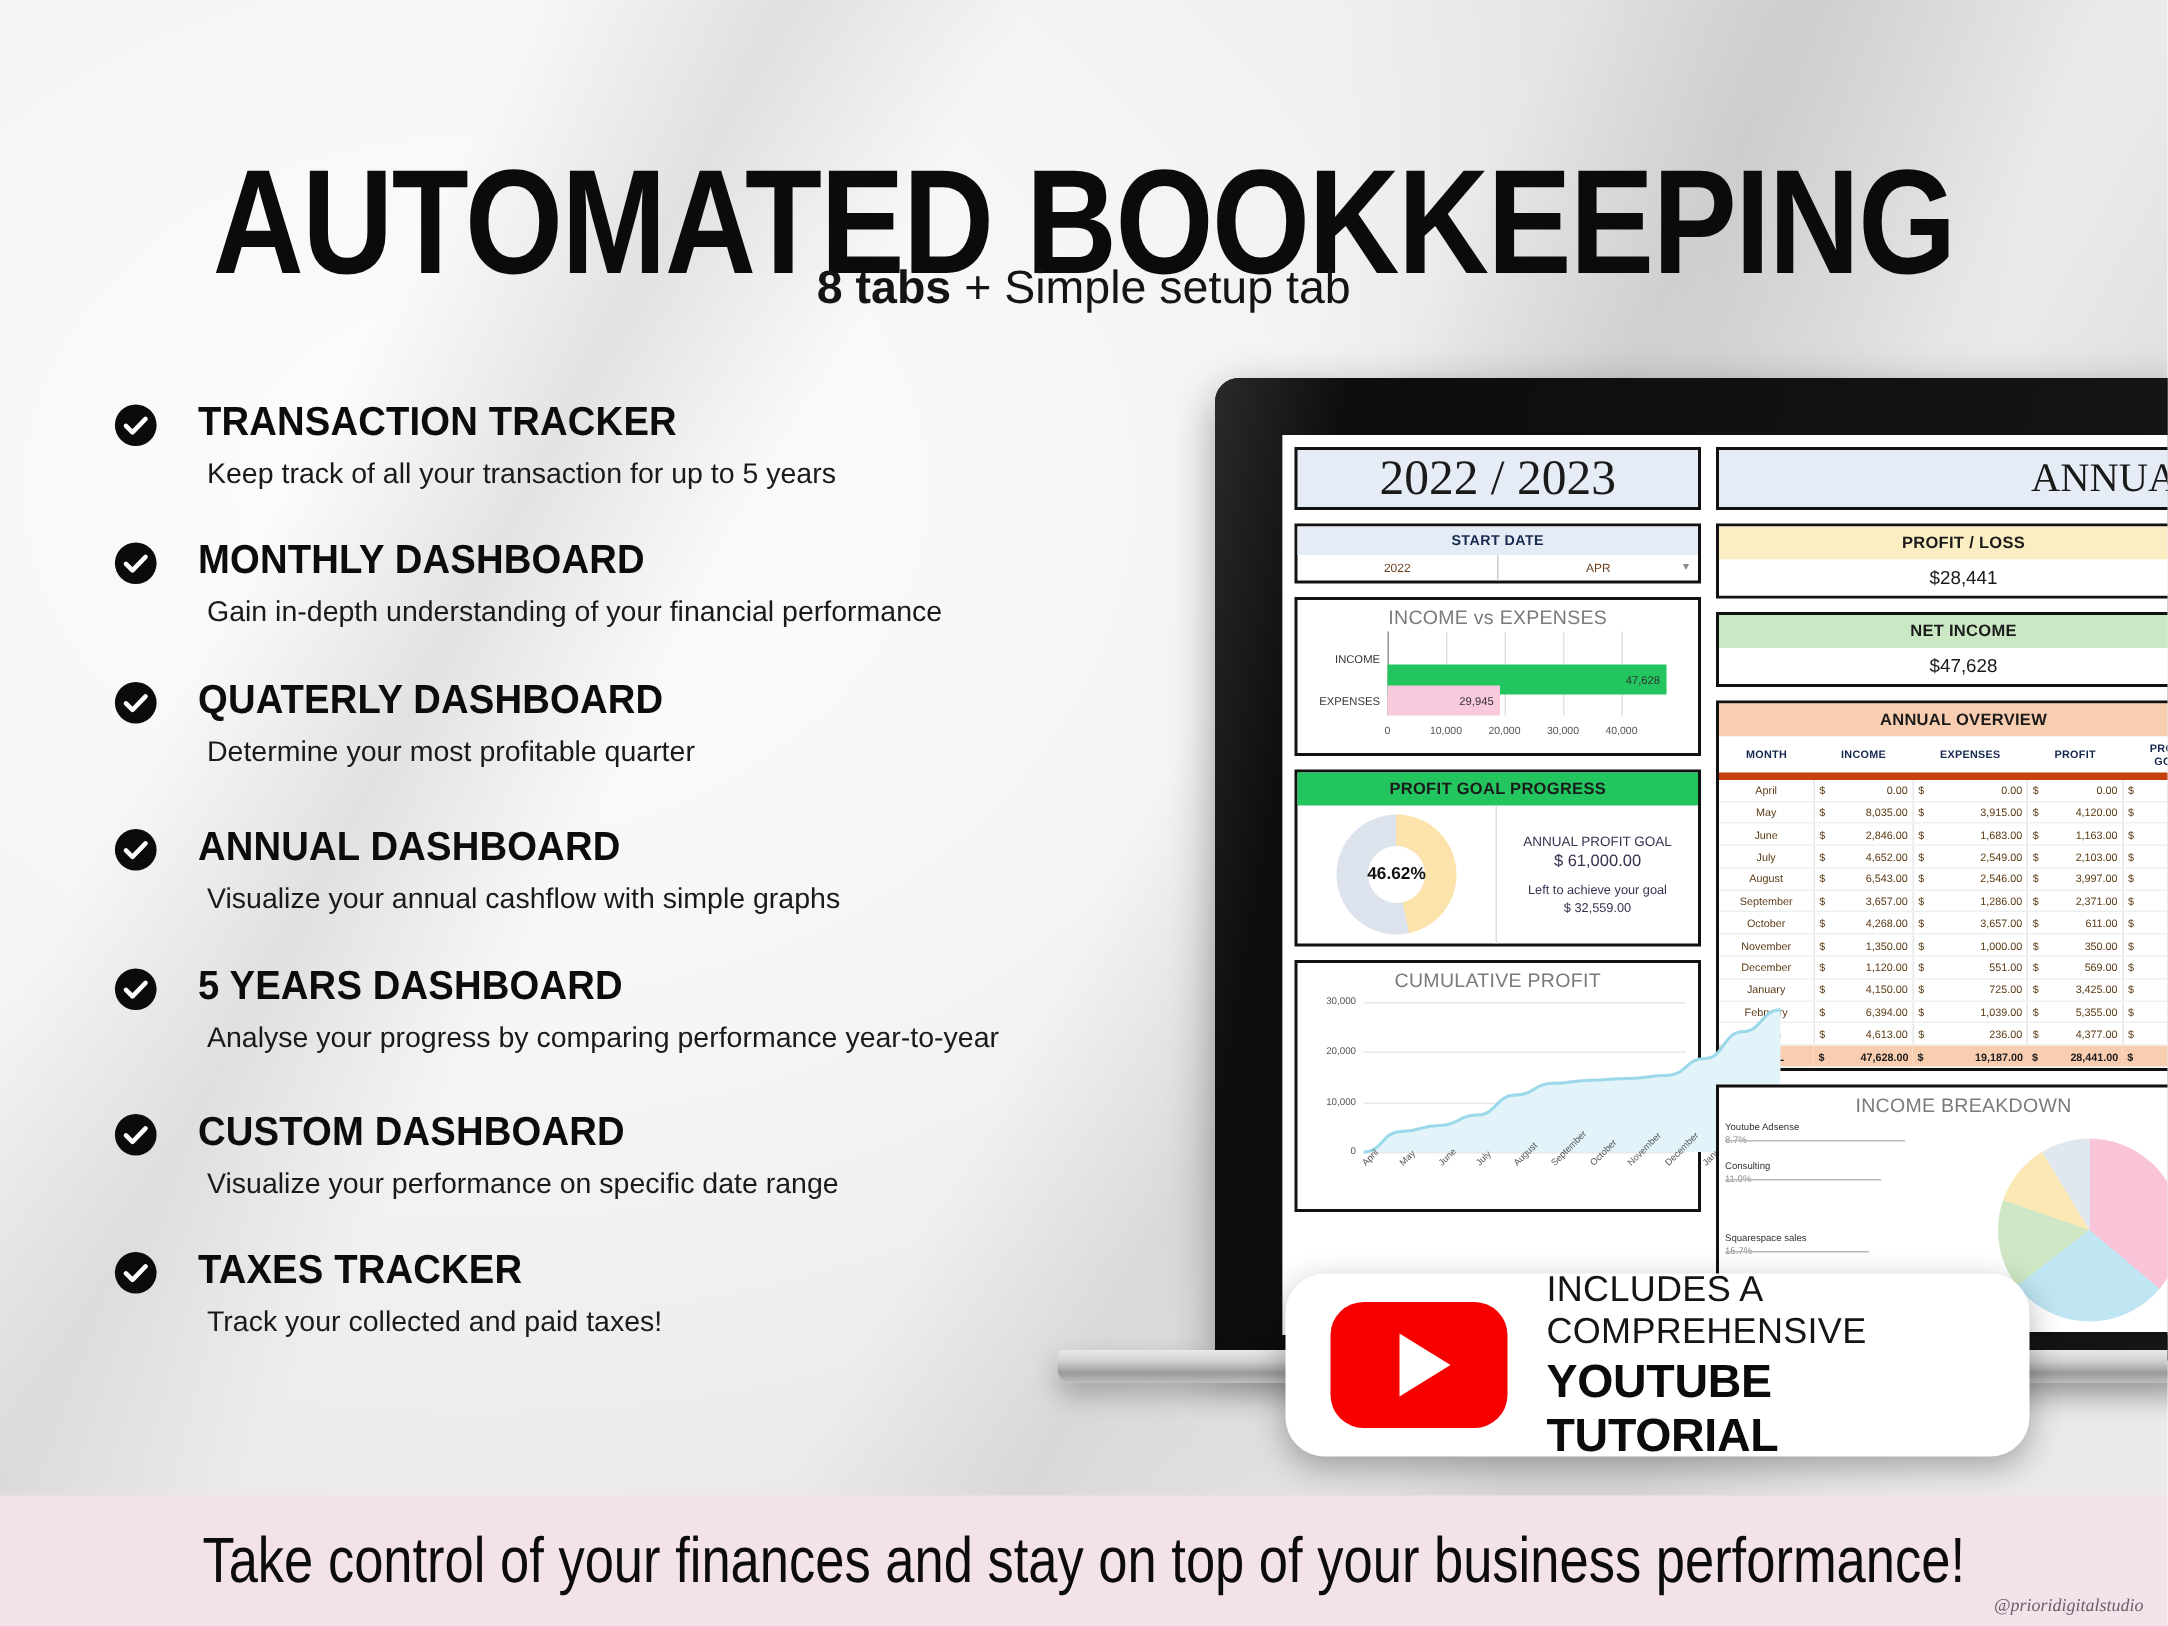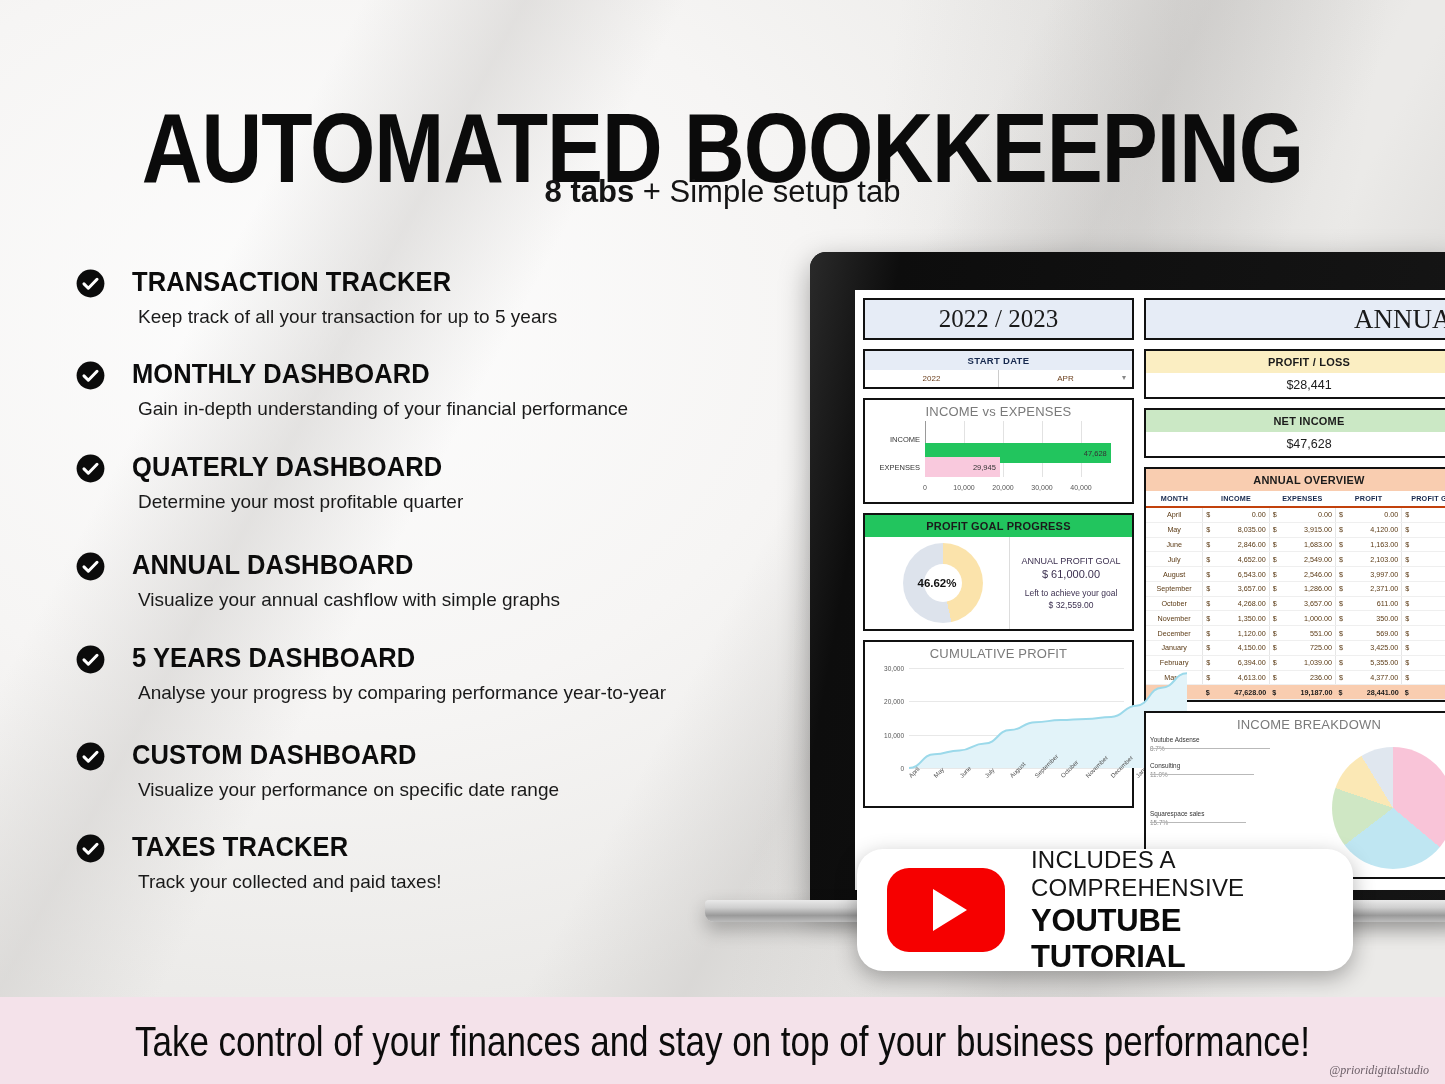--- a/index.html
+++ b/index.html
@@ -56,21 +56,21 @@
     background:#b4b4b4;border-radius:0 0 7px 7px;}
 
   
   #sheet{position:absolute;inset:0;display:flex;gap:10px;padding:8px 0 0 8px;
     box-sizing:border-box;background:#fff;}
   .col{display:flex;flex-direction:column;gap:9px;}
   .colL{width:271px;flex:none;}
   .colR{width:330px;flex:none;}
   .box{border:2px solid #111;background:#fff;box-sizing:border-box;}
   .yearbar{height:42px;background:#e6ecf6;display:flex;align-items:center;justify-content:center;
-    font-family:"Liberation Serif", serif;font-size:25px;color:#1a1a1a;}
+    font-family:"Liberation Serif", serif;font-size:33px;color:#1a1a1a;}
   .annbar{height:42px;background:#e6ecf6;display:flex;align-items:center;justify-content:flex-end;
     font-family:"Liberation Serif", serif;font-size:27px;color:#1a1a1a;padding-right:4px;
     overflow:hidden;white-space:nowrap;}
   .sdhead{background:#e6ecf6;text-align:center;font-size:9.5px;font-weight:700;color:#16284d;
     padding:4px 0;letter-spacing:.3px;}
   .sdrow{display:flex;font-size:8px;color:#6b3f1d;}
   .sdrow div{flex:1;text-align:center;padding:4px 0;}
   .sdrow .sep{flex:none;width:1px;background:#ccc;padding:0;}
   .caret{position:absolute;right:6px;top:22px;font-size:8px;color:#888;}
 
@@ -83,43 +83,43 @@
   .axisv{position:absolute;left:0;top:0;bottom:14px;width:1px;background:#9a9a9a;}
   .brow{position:absolute;height:20px;display:flex;align-items:center;}
   .blabel{position:absolute;right:calc(100% + 5px);font-size:7.5px;color:#333;white-space:nowrap;}
   .bfill{height:100%;display:flex;align-items:center;justify-content:flex-end;
     font-size:7.5px;color:#333;padding-right:4px;box-sizing:border-box;}
   .xlab{position:absolute;bottom:0;font-size:7px;color:#555;transform:translateX(-50%);}
 
   
   .pghead{background:#22c55e;text-align:center;font-weight:700;font-size:11px;color:#1b1b1b;padding:5px 0;letter-spacing:.2px;}
   .pgbody{display:flex;height:92px;}
-  .pgleft{flex:none;width:132px;display:flex;align-items:center;justify-content:center;position:relative;border-right:1px solid #ddd;padding-left:12px;}
+  .pgleft{flex:none;width:132px;display:flex;align-items:center;justify-content:center;position:relative;border-right:1px solid #ddd;}
   .donut{width:80px;height:80px;border-radius:50%;position:relative;
     background:conic-gradient(#fbe3ab 0% 46.62%, #dde3ec 46.62% 100%);}
   .donut::after{content:"";position:absolute;left:50%;top:50%;width:38px;height:38px;margin:-19px 0 0 -19px;
     background:#fff;border-radius:50%;}
   .pgpct{position:absolute;left:50%;top:50%;transform:translate(-50%,-50%);
     font-size:11.5px;font-weight:700;color:#111;z-index:2;}
   .pgright{flex:1;display:flex;flex-direction:column;align-items:center;justify-content:center;gap:2px;
     font-size:9px;color:#3c3050;text-align:center;}
   .pgright .big{font-size:11px;padding-bottom:6px;}
   .pgright .sm{font-size:8.5px;}
 
   
   .kpi-h{text-align:center;font-weight:700;font-size:11px;color:#1b1b1b;padding:5px 0;letter-spacing:.2px;}
   .kpi-v{text-align:center;font-size:12.5px;color:#1b1b1b;padding:5px 0;background:#fff;}
   .h-yellow{background:#fbeec2;}
   .h-green{background:#cbe8c5;}
   .h-orange{background:#f9cdb0;}
 
   
   .tbl{width:100%;border-collapse:collapse;font-size:7.2px;}
-  .tbl th{background:#fff;color:#16284d;font-weight:700;font-size:7.2px;padding:3px 2px;
-    border-bottom:2px solid #c2410c;letter-spacing:.2px;}
+  .tbl th{background:#fff;color:#16284d;font-weight:700;font-size:7.2px;padding:3px 18px;
+    border-bottom:5px solid #c2410c;letter-spacing:.2px;}
   .tbl td{padding:2.4px 3px;border-bottom:1px solid #efefef;color:#5b3a14;white-space:nowrap;}
   .tbl td.m{text-align:center;}
   .tbl td.cur{text-align:left;width:8px;color:#5b3a14;}
   .tbl td.num{text-align:right;}
   .tbl tr.total td{background:#f9cdb0;font-weight:700;color:#1b1b1b;}
   .tbl tr.total td.m{text-align:center;}
   .cellsep{border-left:1px solid #e6e6e6;}
 
   
   .cumbox{height:168px;position:relative;padding:4px 4px 2px 4px;}

